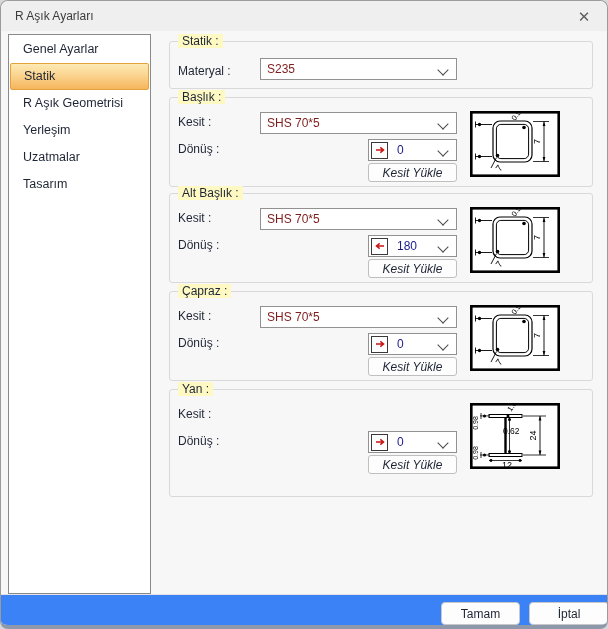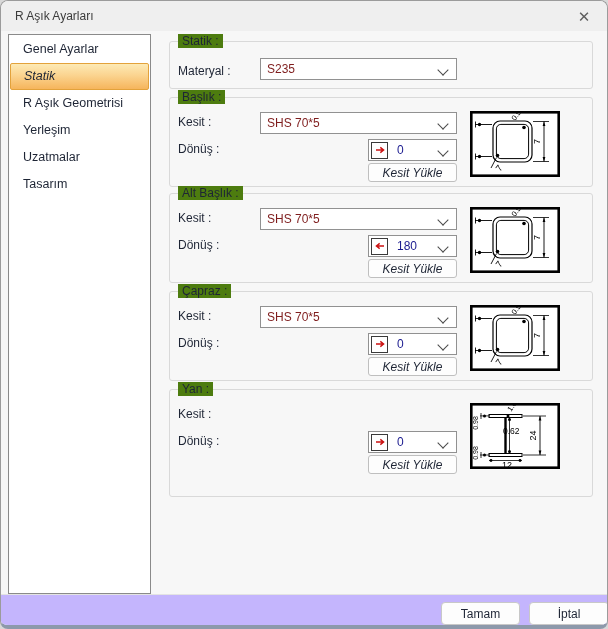--- a/index.html
+++ b/index.html
@@ -8,41 +8,41 @@
   .titlebar{position:absolute;top:0;left:0;right:0;height:30px;background:#efefef;}
   .title{position:absolute;left:14px;top:8px;font-size:12px;color:#3c3c3c;}
   .close-btn{position:absolute;right:13px;top:6px;width:20px;height:20px;font-size:15px;color:#5f5f5f;
              text-align:center;line-height:20px;cursor:default;}
   
   .sidebar{position:absolute;left:7px;top:33px;width:143px;height:560px;background:#ffffff;
            border:1px solid #8a8a8a;box-sizing:border-box;padding-top:1px;}
   .side-item{position:relative;height:27px;line-height:27px;margin:0 1px;padding-left:13px;
              font-size:12.5px;color:#1e2535;cursor:default;}
   .side-item.selected{background:linear-gradient(#fdeab5,#fbd490 45%,#f6b55c);
-             border:1px solid #e3a23b;border-radius:2px;height:25px;line-height:25px;font-style:italic;}
+             border:1px solid #e3a23b;border-radius:2px;height:25px;line-height:25px;}
   
   .group{position:absolute;left:168px;width:424px;border:1px solid #d9d9d9;border-radius:3px;box-sizing:border-box;}
-  .group-label{position:absolute;top:-8px;left:8px;background:#4d7c0f;padding:0 4px;font-size:12px;color:#1e2535;}
+  .group-label{position:absolute;top:-8px;left:8px;background:#fef9c3;padding:0 4px;font-size:12px;color:#1e2535;}
   .row-label{position:absolute;left:8px;font-size:12px;color:#1e2535;}
   .combo{position:absolute;background:#fff;border:1px solid #919191;box-sizing:border-box;height:22px;
          display:flex;align-items:center;}
   .combo-val{font-size:12px;color:#7f1d1d;margin-left:6px;white-space:nowrap;}
   .combo-val.navy{color:#1a1a8f;margin-left:9px;}
   .chev{position:absolute;right:9px;top:7px;width:7px;height:7px;
         border-right:1.5px solid #4a4a4a;border-bottom:1.5px solid #4a4a4a;transform:rotate(45deg);}
   .arrow-box{width:17px;height:17px;margin-left:2px;background:#fff;border:1px solid #3a3a3a;
              box-sizing:border-box;display:flex;align-items:center;justify-content:center;flex:none;}
   .load-btn{position:absolute;left:198px;top:65px;width:89px;height:19px;background:#fdfdfd;
             border:1px solid #bfbfbf;border-radius:3px;font-size:12px;color:#1e2535;
             font-family:"Liberation Sans",sans-serif;padding:0;font-style:italic;}
   .sec-img{position:absolute;left:300px;top:13px;width:90px;height:66px;}
   .sec-img svg{display:block;width:90px;height:66px;}
   .sec-img text{font-family:"Liberation Sans",sans-serif;fill:#000;}
   
-  .footer{position:absolute;left:0;right:0;top:593px;height:32px;background:#c4b5fd;border-top:1px solid #e3e3e3;}
+  .footer{position:absolute;left:0;right:0;top:593px;height:32px;background:#3b82f6;border-top:1px solid #e3e3e3;}
   .dlg-btn{position:absolute;height:23px;background:#fdfdfd;border:1px solid #c8c8c8;border-radius:4px;
            font-size:12px;color:#1e2535;font-family:"Liberation Sans",sans-serif;padding:0;}
   .btn-ok{left:440px;top:7px;width:79px;}
   .btn-cancel{left:528px;top:7px;width:80px;}
 </style>
 </head>
 <body>
 
 <div class="window">
 

